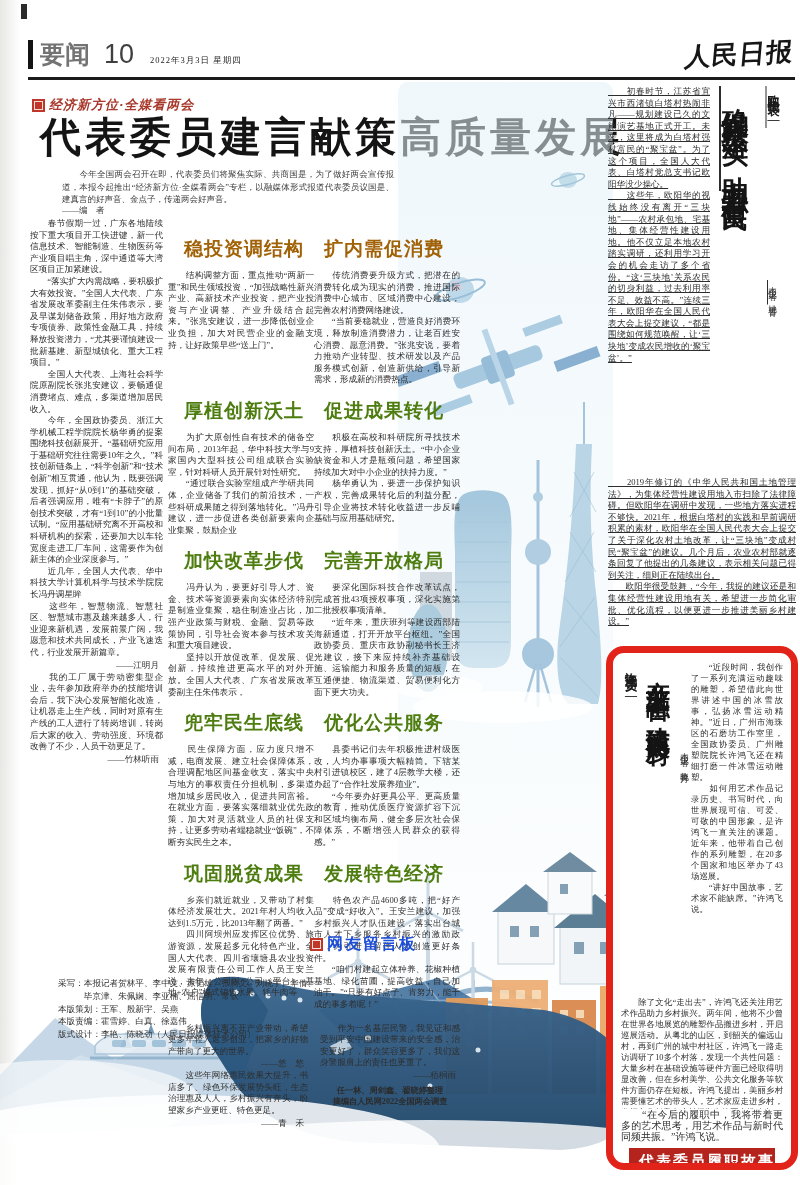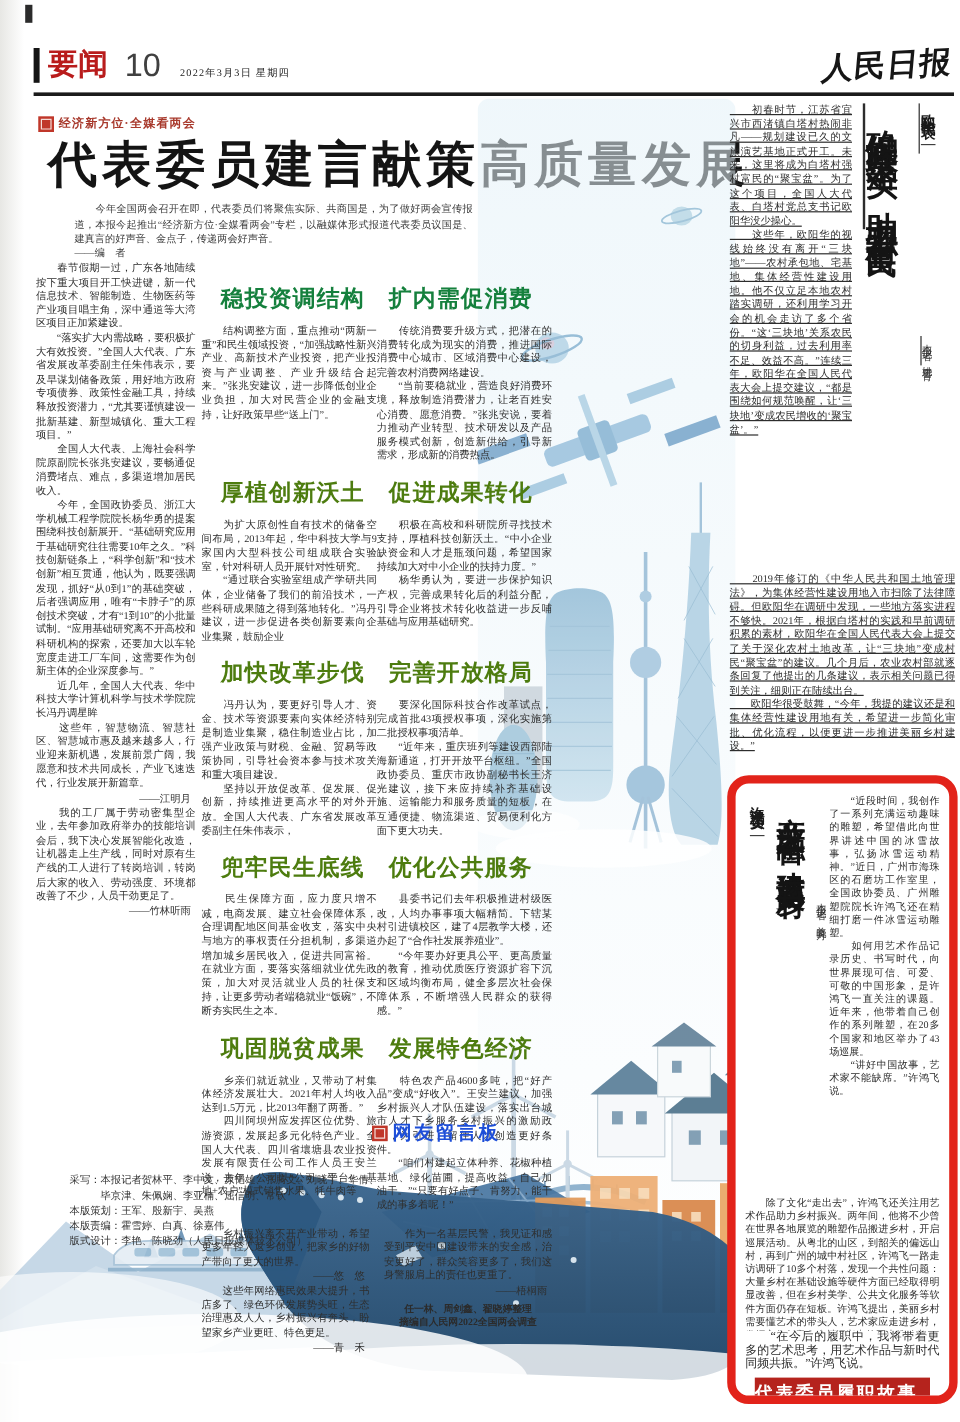--- a/index.html
+++ b/index.html
@@ -6,49 +6,49 @@
   #page{position:relative;width:800px;height:1185px;background:#ffffff;margin:0 auto;overflow:hidden;
         font-family:"Liberation Serif","DejaVu Serif",serif;color:#2d2d2d;}
   .edge-left{position:absolute;left:0;top:0;width:20px;height:100%;
              background:linear-gradient(90deg,#e7e7e4,#ffffff);}
   .corner-mark{position:absolute;left:21px;top:4px;width:6px;height:15px;background:#2b2b2b;}
 
   
   .hdr{position:absolute;left:28px;top:40px;width:767px;height:37px;border-bottom:3px solid #1b1b1b;}
   .hdr-left{position:absolute;left:0;top:0;display:flex;align-items:flex-end;}
   .hdr-bar{width:5px;height:29px;background:#141414;margin-right:7px;}
-  .hdr-section{font-family:"Liberation Sans","DejaVu Sans",sans-serif;font-weight:bold;font-size:25px;line-height:29px;color:#b91c1c;}
+  .hdr-section{font-family:"Liberation Sans","DejaVu Sans",sans-serif;font-weight:bold;font-size:25px;line-height:29px;color:#737373;}
   .hdr-pageno{font-family:"Liberation Sans","DejaVu Sans",sans-serif;font-size:27px;line-height:29px;margin-left:14px;color:#404040;}
   .hdr-date{font-size:8.5px;margin-left:16px;margin-bottom:2px;color:#222;letter-spacing:1px;}
   .masthead{position:absolute;right:2px;top:-3px;font-size:26px;font-weight:bold;color:#161616;
             transform:skewX(-8deg) rotate(-3deg);letter-spacing:1px;}
 
   
   .kicker{position:absolute;left:32px;top:96px;display:flex;align-items:center;}
   .sq-icon{width:13px;height:13px;background:#c0372a;margin-right:4px;box-shadow:inset 0 0 0 2px #c0372a, inset 0 0 0 3px #f4ded9;}
-  .kicker-text{font-family:"Liberation Sans","DejaVu Sans",sans-serif;font-weight:bold;font-size:10px;color:#a8392c;letter-spacing:1px;}
+  .kicker-text{font-family:"Liberation Sans","DejaVu Sans",sans-serif;font-weight:bold;font-size:13px;color:#a8392c;letter-spacing:1px;font-style:italic;}
   .main-headline{position:absolute;left:40px;top:110px;width:575px;text-align:center;
             font-family:"Liberation Sans","DejaVu Sans",sans-serif;font-weight:bold;font-size:41px;
             letter-spacing:4px;color:#141414;white-space:nowrap;}
   .editor-note{position:absolute;left:62px;top:168px;width:332px;font-size:8.5px;line-height:12.5px;
             color:#3c3c3c;text-align:justify;}
   .editor-sign{position:absolute;left:62px;top:205px;width:326px;text-align:left;font-size:8.5px;color:#3c3c3c;}
 
   .prose{white-space:pre-line;text-align:justify;}
   .small{font-size:8.6px;line-height:11.6px;color:#2e2e2e;}
 
   
   .left-col{position:absolute;left:30px;top:218px;width:133px;height:738px;overflow:hidden;z-index:2;}
   .author{text-align:right;padding-right:4px;font-size:8.6px;line-height:13px;color:#2e2e2e;}
 
   .mid{position:absolute;left:168px;top:236px;width:292px;z-index:2;}
   .sec{margin-bottom:12px;}
   .sec-title{text-align:center;font-weight:bold;font-size:19px;letter-spacing:1px;color:#4d7c0f;
              margin-bottom:8px;white-space:nowrap;}
-  .sec-title.red{color:#15803d;}
+  .sec-title.red{color:#a16207;}
   .sec-cols{display:flex;}
   .sec-col{flex:1;overflow:hidden;}
 
   .comments{display:flex;gap:12px;margin-top:2px;}
   .comments .sec-col{flex:1;}
   .credit-line{font-size:8.2px;font-weight:bold;text-align:center;line-height:11px;margin-top:3px;color:#2b2b2b;}
 
   .board{position:absolute;left:310px;top:934px;display:flex;align-items:center;z-index:2;}
   .board-text{font-family:"Liberation Sans","DejaVu Sans",sans-serif;font-weight:bold;font-size:16px;
               color:#1d4ed8;letter-spacing:2px;}
@@ -69,21 +69,21 @@
   
   .r2{position:absolute;left:606px;top:646px;width:192px;height:524px;z-index:3;background:#fff;
       border:7px solid #e2231a;border-radius:18px;box-sizing:border-box;padding:9px 8px 8px;overflow:hidden;}
   .r2-top{display:flex;height:332px;overflow:hidden;}
   .r2-byline{font-size:12px;font-weight:bold;height:160px;color:#1a1a1a;letter-spacing:2px;width:18px;}
   .r2-headline{font-size:24px;font-weight:bold;letter-spacing:3px;color:#141414;margin:0 3px;height:332px;}
   .r2-reporter{font-size:8.5px;height:150px;margin-top:84px;color:#333;width:14px;letter-spacing:2px;}
   .r2-side{flex:1;overflow:hidden;font-size:8.4px;line-height:11px;}
   .r2-bottom{margin-top:3px;height:112px;overflow:hidden;font-size:8.4px;line-height:11px;}
   .r2-closing{height:34px;overflow:hidden;font-size:10px;line-height:11px;}
-  .r2-banner{margin:5px auto 0;width:146px;background:#b5231d;color:#ffffff;text-align:left;
+  .r2-banner{margin:5px auto 0;width:146px;background:#b5231d;color:#ffffff;text-align:right;
       font-family:"Liberation Sans","DejaVu Sans",sans-serif;font-weight:bold;font-size:15px;
       letter-spacing:2px;padding:4px 0;}
 
   .art{position:absolute;z-index:1;}
 </style>
 </head>
 <body>
 
 <div id="page">
   <div class="edge-left"></div>

